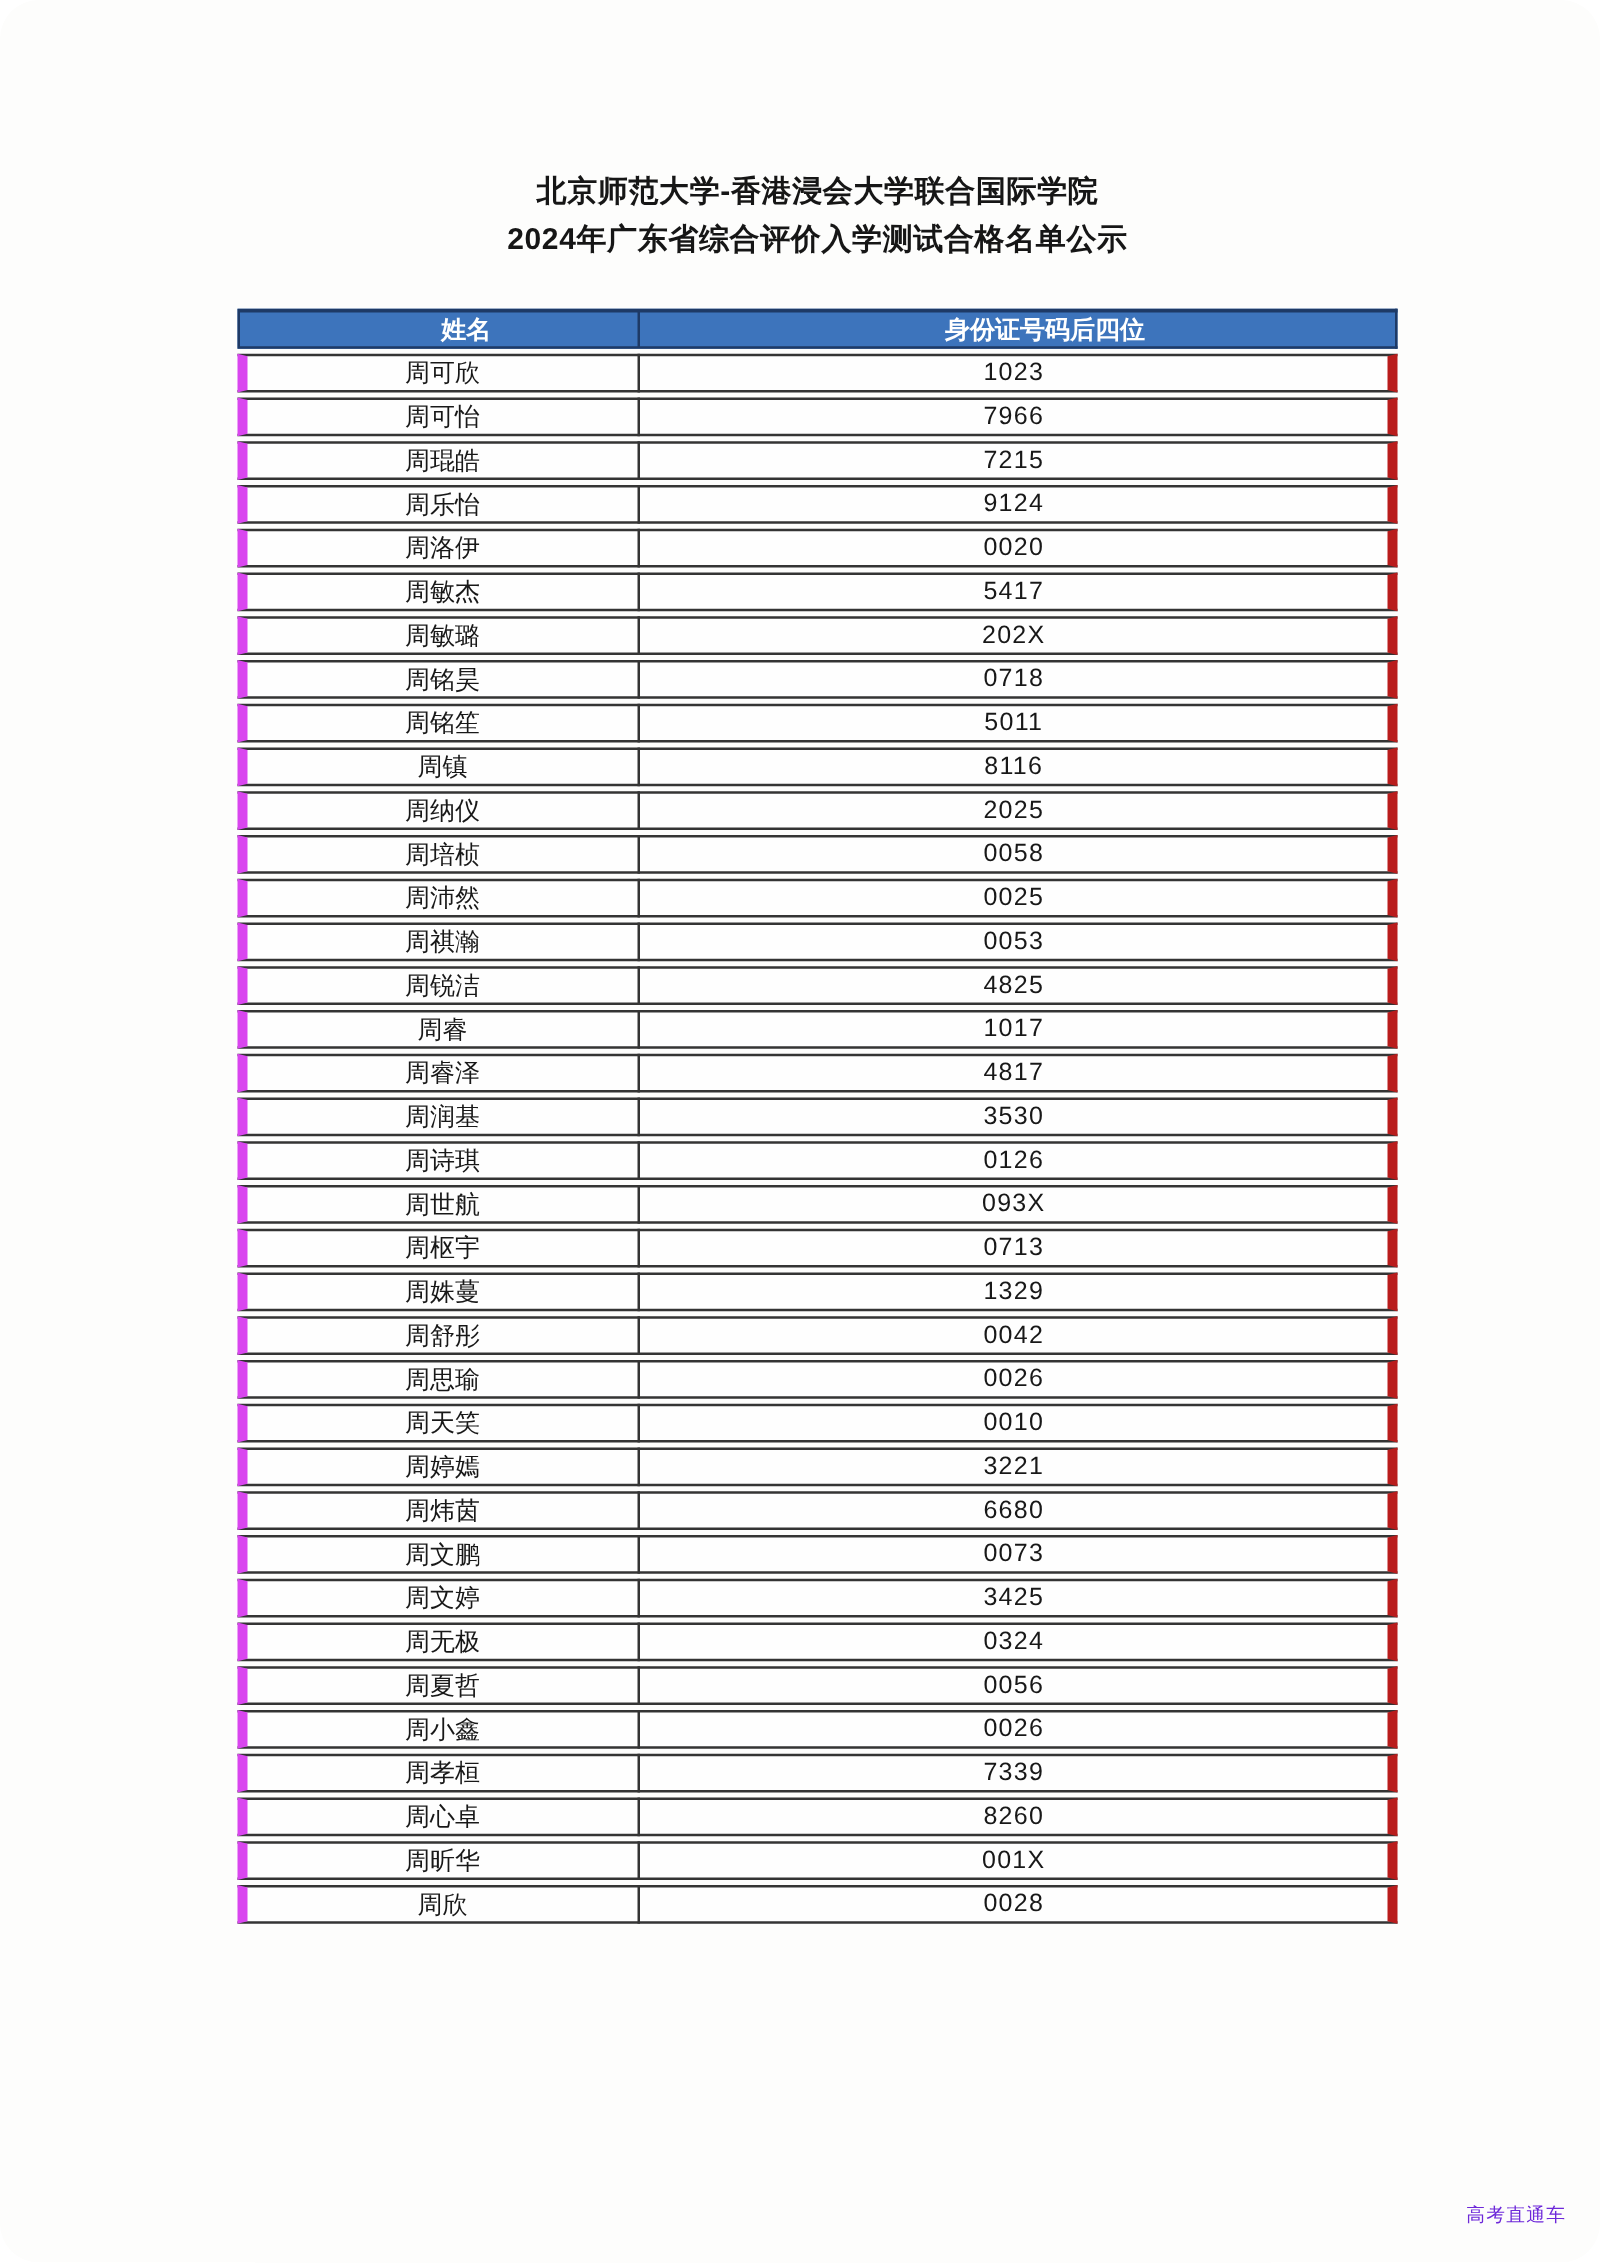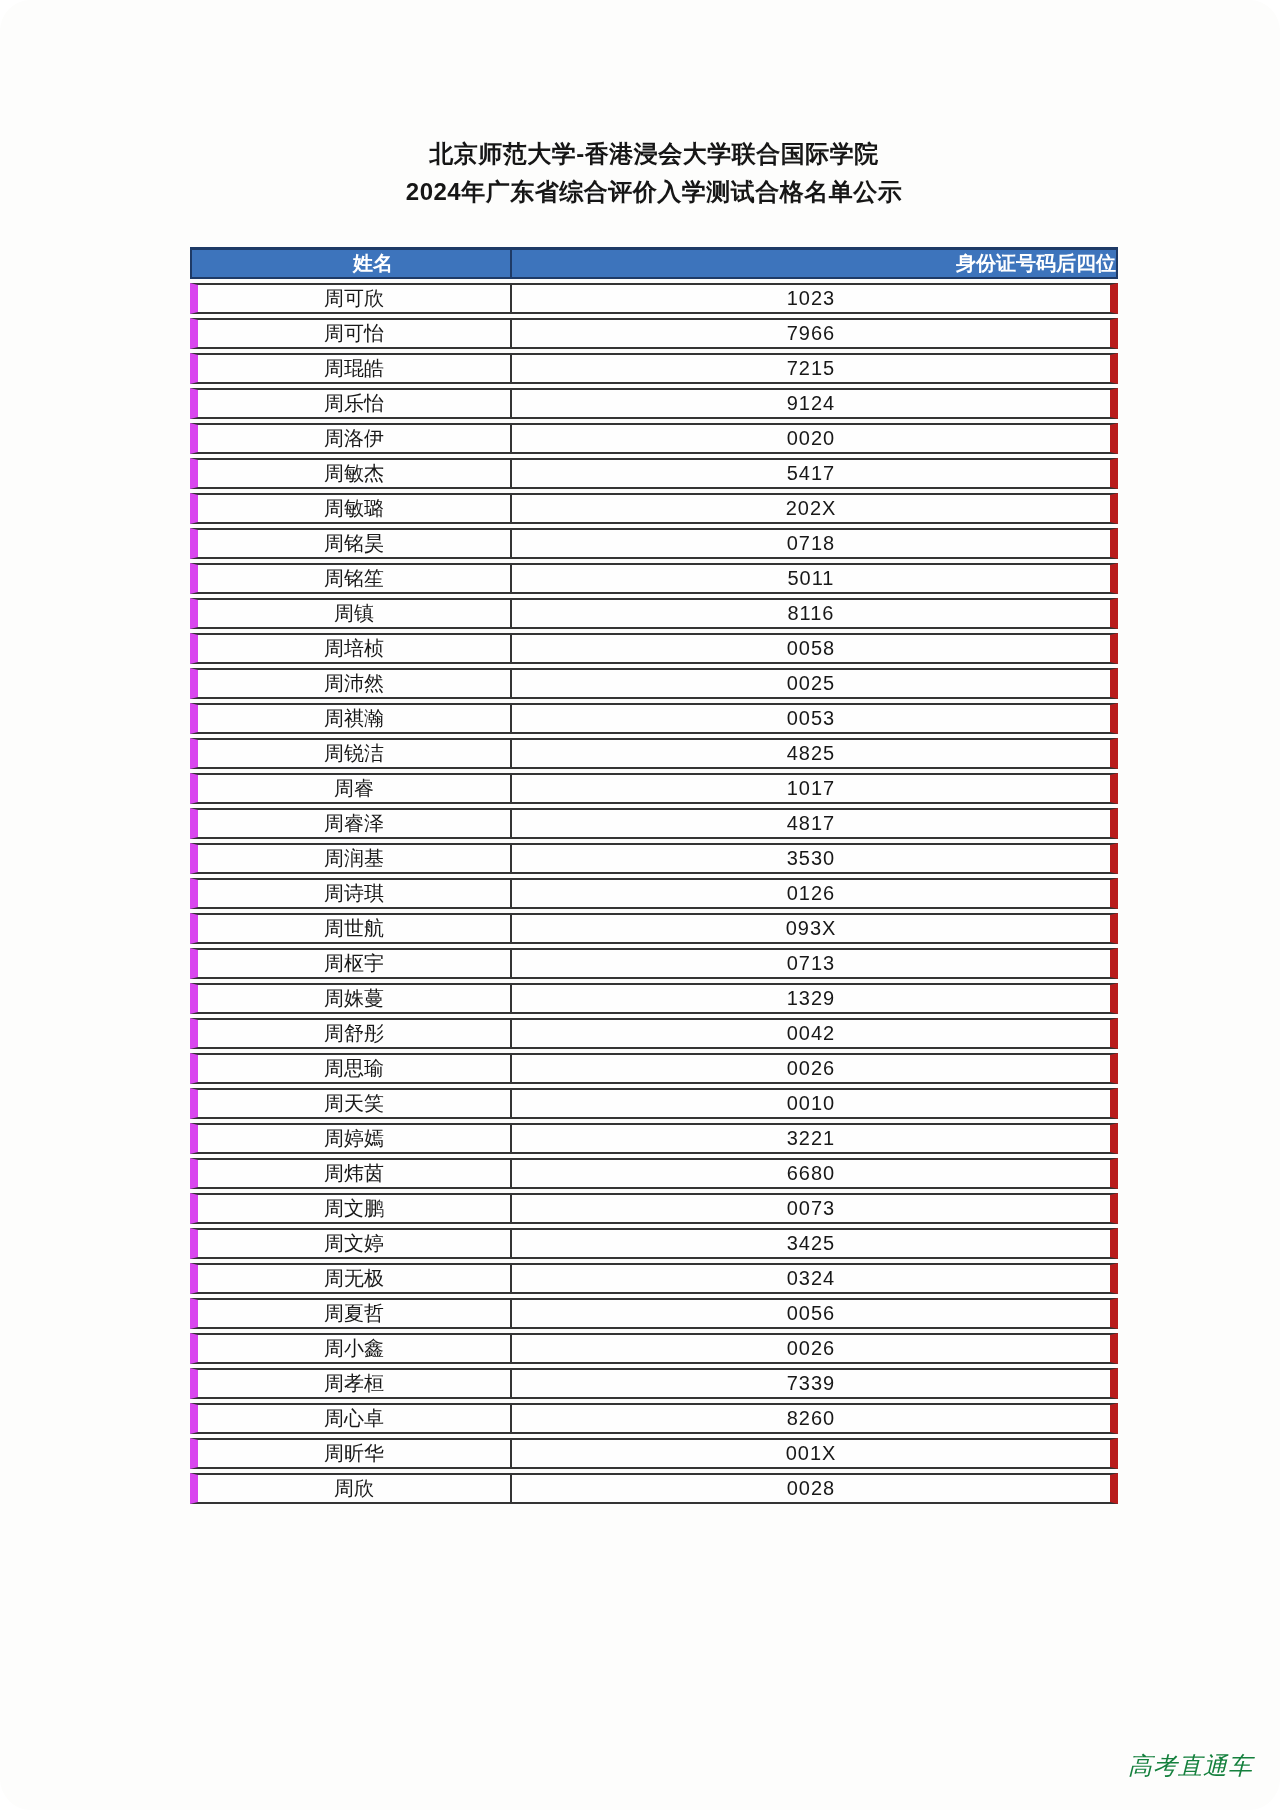--- a/index.html
+++ b/index.html
@@ -50,21 +50,21 @@
     height: 31px;
     font-size: 20px;
     font-weight: 700;
     color: #ffffff;
     background: #3d74bc;
     border-top: 3px solid #1e3a66;
     border-bottom: 2px solid #1e3a66;
     padding-left: 44px;
   }
   th:first-child  { border-left: 2px solid #1e3a66; border-right: 2px solid #1e3a66; }
-  th:last-child   { border-right: 2px solid #1e3a66; text-align: right; }
+  th:last-child   { border-right: 2px solid #1e3a66; }
 
   td {
     height: 28px;
     font-size: 20px;
     color: #181818;
     background: #fefefe;
     border-top: 2px solid #343434;
     border-bottom: 2px solid #343434;
   }
   td:first-child { border-left: 8px solid #d946ef; border-right: 2px solid #343434; }
@@ -72,24 +72,23 @@
 
   td.id-cell {
     letter-spacing: 1px;
     font-stretch: condensed;
   }
 
   .watermark {
     position: absolute;
     right: 27px;
     bottom: 28px;
-    font-size: 24px;
-    color: #15803d;
+    font-size: 15px;
+    color: #6d28d9;
     letter-spacing: 1px;
-    font-style: italic;
   }
 </style>
 </head>
 <body>
 
 <div class="page">
 
   <div class="titles">
     <div class="doc-title">北京师范大学-香港浸会大学联合国际学院</div>
     <div class="doc-title second">2024年广东省综合评价入学测试合格名单公示</div>
@@ -151,20 +150,24 @@
         <tr>
           <td class="name-cell">周铭笙</td>
           <td class="id-cell">5011</td>
         </tr>
 
         <tr>
           <td class="name-cell">周镇</td>
           <td class="id-cell">8116</td>
         </tr>
 
+        <tr>
+          <td class="name-cell">周纳仪</td>
+          <td class="id-cell">2025</td>
+        </tr>
 
         <tr>
           <td class="name-cell">周培桢</td>
           <td class="id-cell">0058</td>
         </tr>
 
         <tr>
           <td class="name-cell">周沛然</td>
           <td class="id-cell">0025</td>
         </tr>

